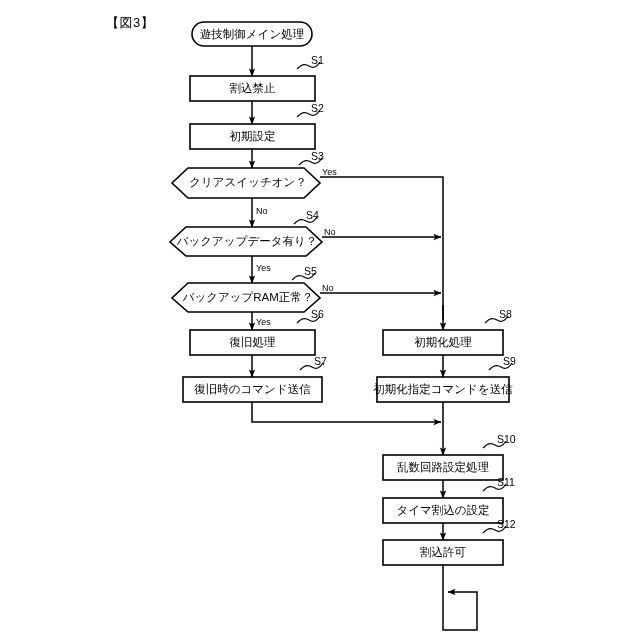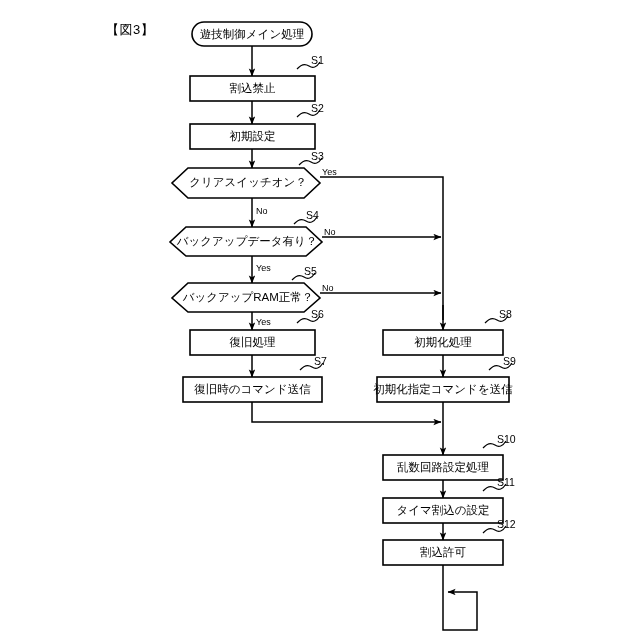--- a/index.html
+++ b/index.html
@@ -23,21 +23,20 @@
     height: 640px;
   }
   .fig-label {
     position: absolute;
     left: 106px;
     top: 14px;
     font-size: 13px;
     color: #000;
     letter-spacing: 0.5px;
     white-space: nowrap;
-    margin-top: 7px;
   }
   text.node-text {
     font-family: "Liberation Sans", "DejaVu Sans", sans-serif;
     font-size: 11.5px;
     fill: #000;
     text-anchor: middle;
     dominant-baseline: middle;
   }
   text.step-text {
     font-family: "Liberation Sans", "DejaVu Sans", sans-serif;

